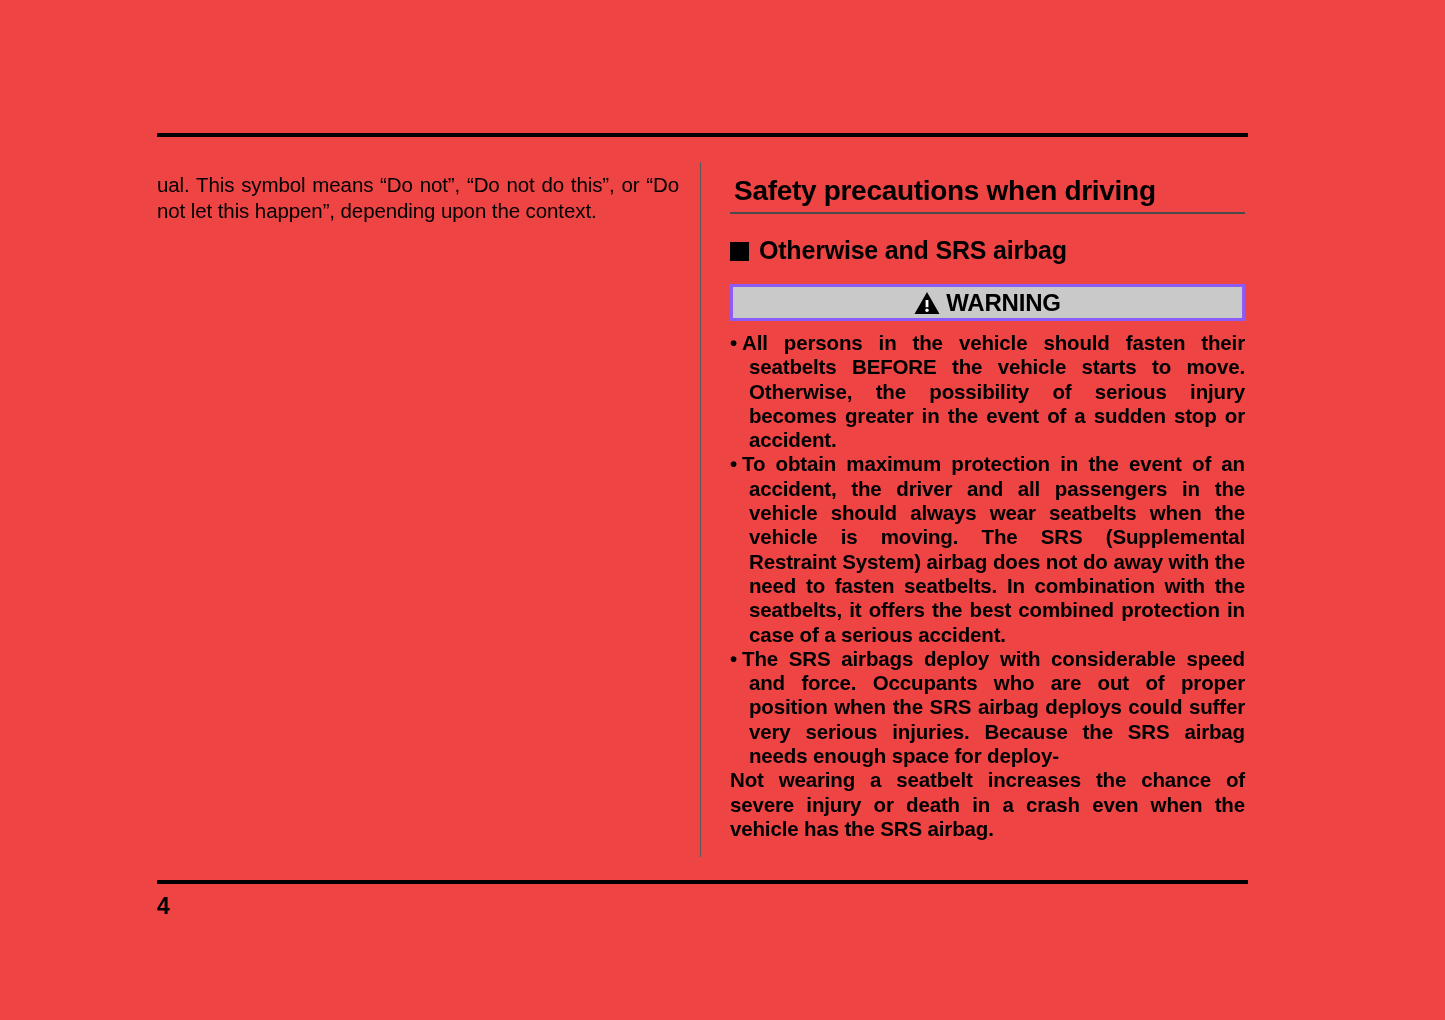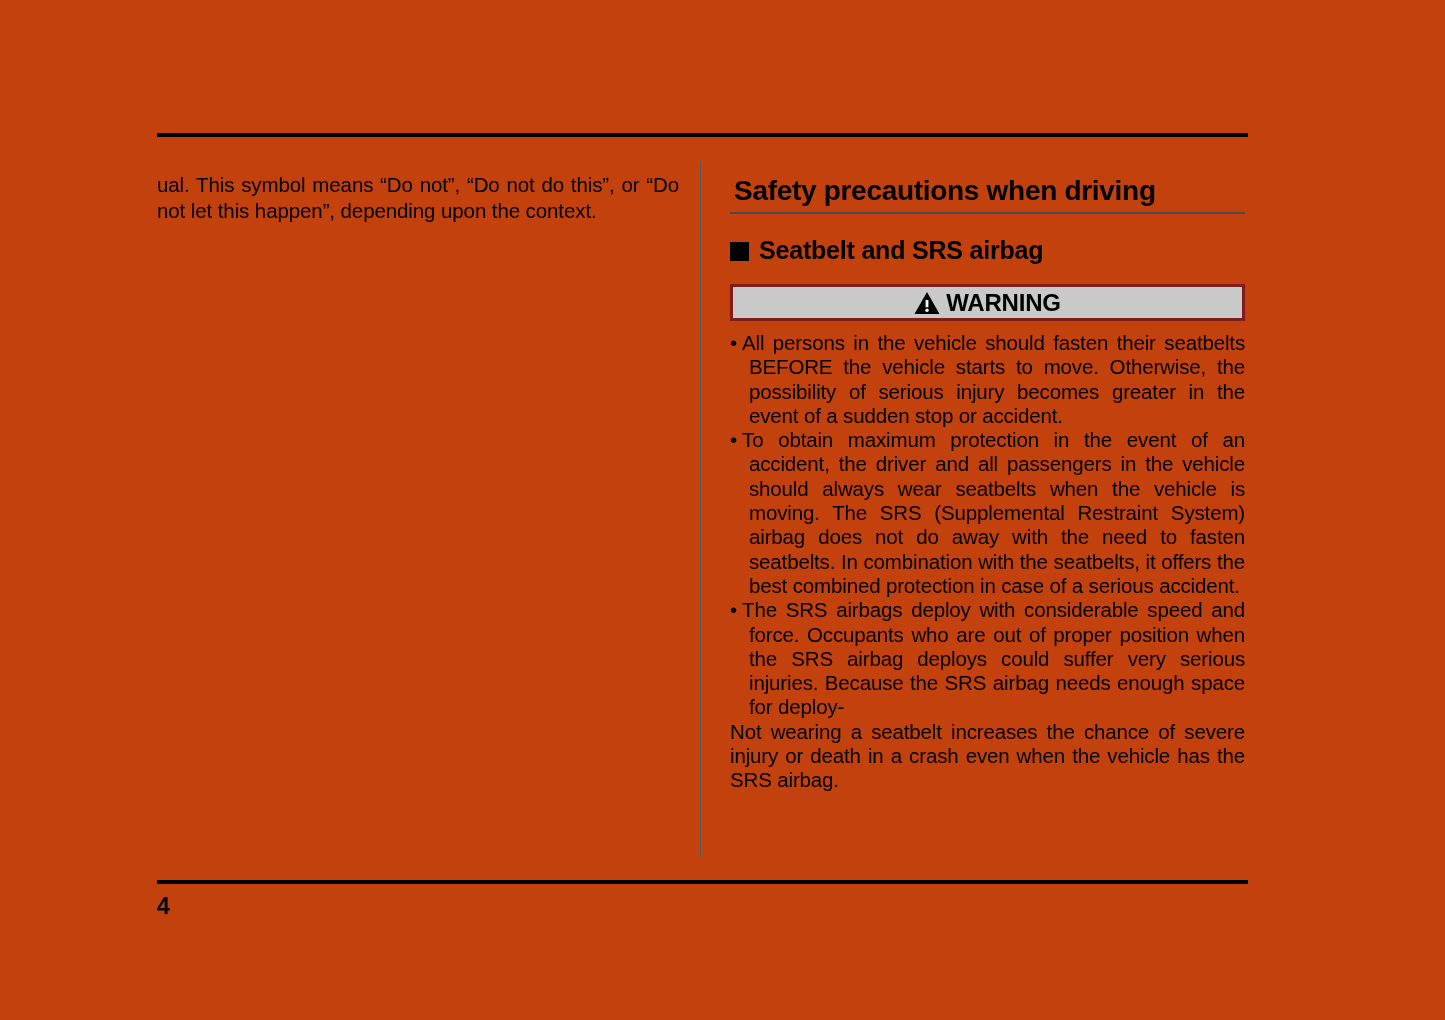--- a/index.html
+++ b/index.html
@@ -9,21 +9,21 @@
     background: #ffffff;
   }
   body {
     font-family: "Liberation Sans", sans-serif;
     color: #000000;
   }
   #page {
     position: relative;
     width: 1445px;
     height: 1020px;
-    background: #c2410c;
+    background: #ef4444;
     overflow: hidden;
   }
 
   
   .rule-top {
     position: absolute;
     left: 157px;
     top: 133px;
     width: 1091px;
     height: 4px;
@@ -99,21 +99,21 @@
   .subsection-title {
     font-size: 25px;
     font-weight: bold;
     letter-spacing: -0.2px;
     line-height: 28px;
   }
 
   
   .warn-banner {
     margin-top: 20px;
-    border: 3px solid #7f1d1d;
+    border: 3px solid #8b5cf6;
     background: #c9c9c9;
     height: 31px;
     display: flex;
     align-items: center;
     justify-content: center;
   }
   .warn-inner {
     display: flex;
     align-items: center;
     gap: 6px;
@@ -127,21 +127,21 @@
     letter-spacing: -0.2px;
     line-height: 24px;
   }
 
   
   .warn-body {
     margin-top: 10px;
   }
   .warn-para {
     font-size: 20.5px;
-    font-weight: normal;
+    font-weight: bold;
     line-height: 24.3px;
     text-align: justify;
     text-justify: inter-word;
     margin: 0;
     letter-spacing: -0.15px;
   }
   .warn-para.bulleted {
     padding-left: 19px;
     text-indent: -19px;
   }
@@ -176,21 +176,21 @@
     <p class="body-text">ual. This symbol means “Do not”, “Do not do this”, or “Do not let this happen”, depending upon the context.</p>
   </div>
 
   <div class="right-col">
 
     <h1 class="section-title">Safety precautions when driving</h1>
     <div class="title-underline"></div>
 
     <div class="subsection">
       <span class="sq-bullet"></span>
-      <span class="subsection-title">Seatbelt and SRS airbag</span>
+      <span class="subsection-title">Otherwise and SRS airbag</span>
     </div>
 
     <div class="warn-banner">
       <div class="warn-inner">
         <span>
           <svg class="warn-tri" width="26" height="24" viewBox="0 0 26 24" aria-hidden="true">
             <polygon points="13,1 25.5,23 0.5,23" fill="#000000"></polygon>
             <rect x="11.6" y="9" width="2.8" height="7.2" fill="#ffffff"></rect>
             <circle cx="13" cy="19.3" r="1.7" fill="#ffffff"></circle>
           </svg>

